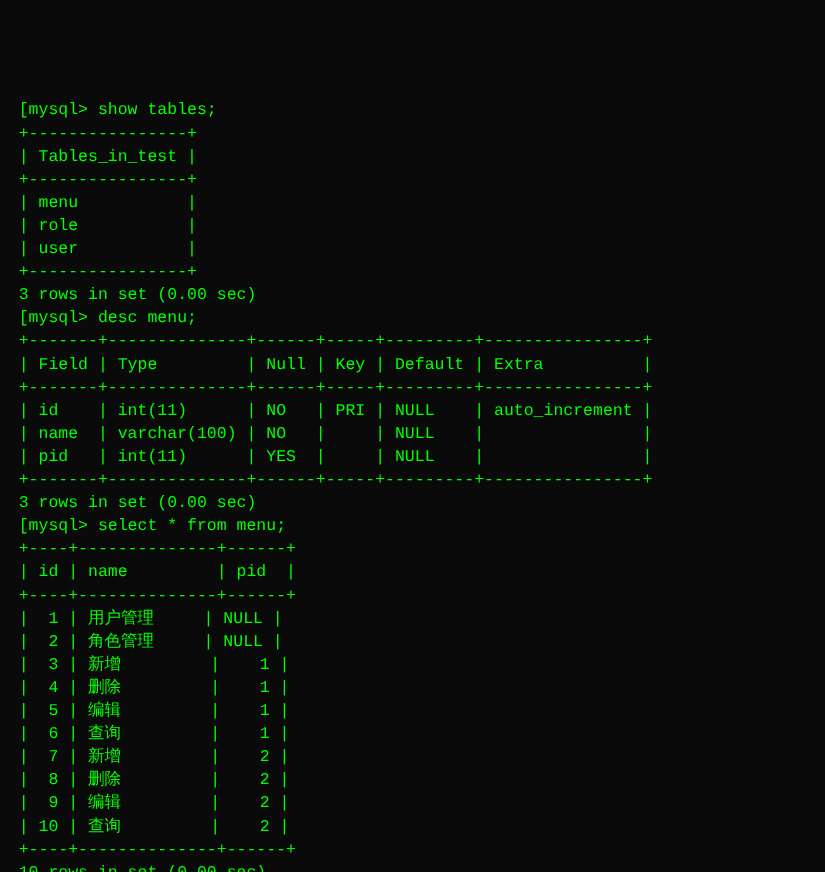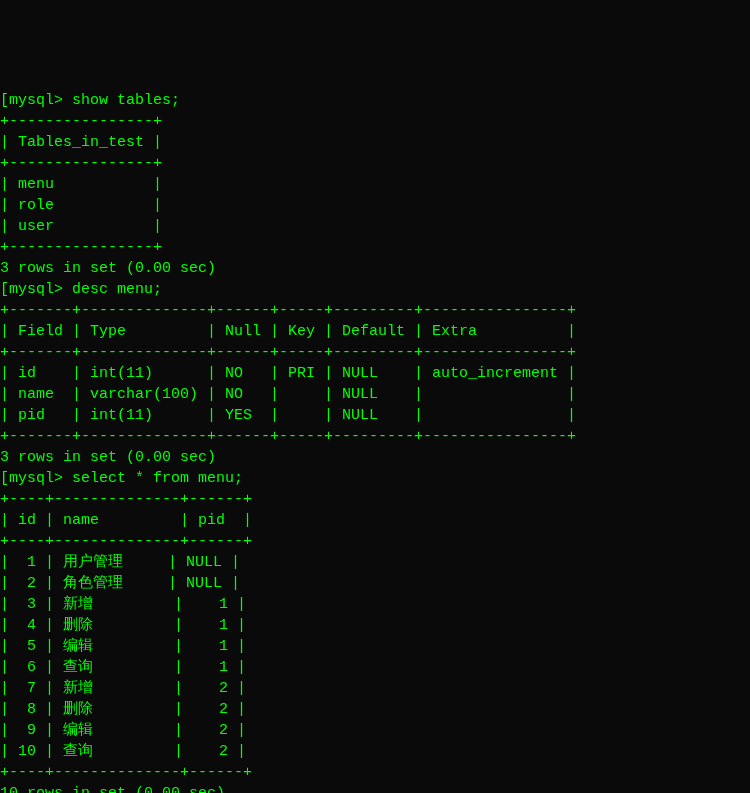--- a/index.html
+++ b/index.html
@@ -14,20 +14,21 @@
       font-size: 15px;
       line-height: 1.4;
       padding: 6px 0;
       white-space: pre;
       width: 750px;
       height: 793px;
       overflow: hidden;
     }
     .term-line {
       display: block;
+      padding-left: 17px;
     }
   </style>
 </head>
 <body>
 
 
 
 <div id="terminal"><span class="term-line">[mysql&gt; show tables;</span><span class="term-line">+----------------+</span><span class="term-line">| Tables_in_test |</span><span class="term-line">+----------------+</span><span class="term-line">| menu           |</span><span class="term-line">| role           |</span><span class="term-line">| user           |</span><span class="term-line">+----------------+</span><span class="term-line">3 rows in set (0.00 sec)</span><span class="term-line"></span><span class="term-line">[mysql&gt; desc menu;</span><span class="term-line">+-------+--------------+------+-----+---------+----------------+</span><span class="term-line">| Field | Type         | Null | Key | Default | Extra          |</span><span class="term-line">+-------+--------------+------+-----+---------+----------------+</span><span class="term-line">| id    | int(11)      | NO   | PRI | NULL    | auto_increment |</span><span class="term-line">| name  | varchar(100) | NO   |     | NULL    |                |</span><span class="term-line">| pid   | int(11)      | YES  |     | NULL    |                |</span><span class="term-line">+-------+--------------+------+-----+---------+----------------+</span><span class="term-line">3 rows in set (0.00 sec)</span><span class="term-line"></span><span class="term-line">[mysql&gt; select * from menu;</span><span class="term-line">+----+--------------+------+</span><span class="term-line">| id | name         | pid  |</span><span class="term-line">+----+--------------+------+</span><span class="term-line">|  1 | 用户管理     | NULL |</span><span class="term-line">|  2 | 角色管理     | NULL |</span><span class="term-line">|  3 | 新增         |    1 |</span><span class="term-line">|  4 | 删除         |    1 |</span><span class="term-line">|  5 | 编辑         |    1 |</span><span class="term-line">|  6 | 查询         |    1 |</span><span class="term-line">|  7 | 新增         |    2 |</span><span class="term-line">|  8 | 删除         |    2 |</span><span class="term-line">|  9 | 编辑         |    2 |</span><span class="term-line">| 10 | 查询         |    2 |</span><span class="term-line">+----+--------------+------+</span><span class="term-line">10 rows in set (0.00 sec)</span></div>
 
 

